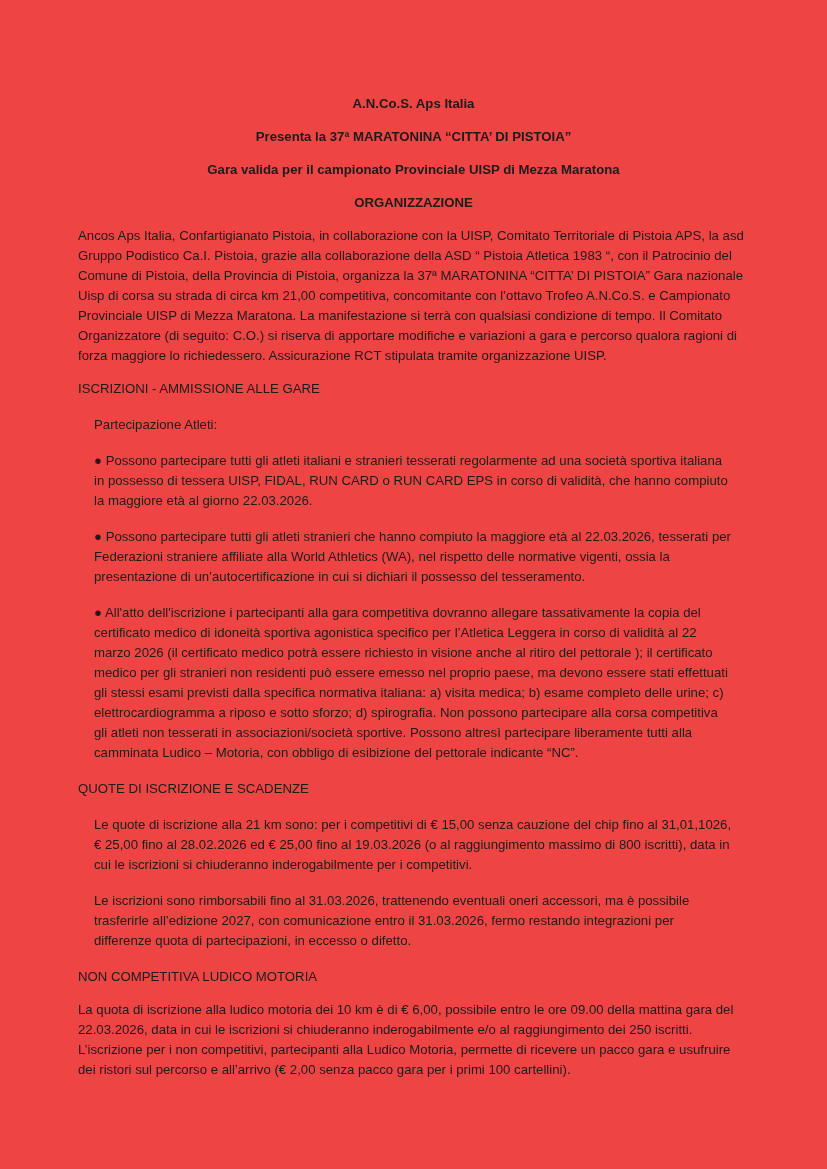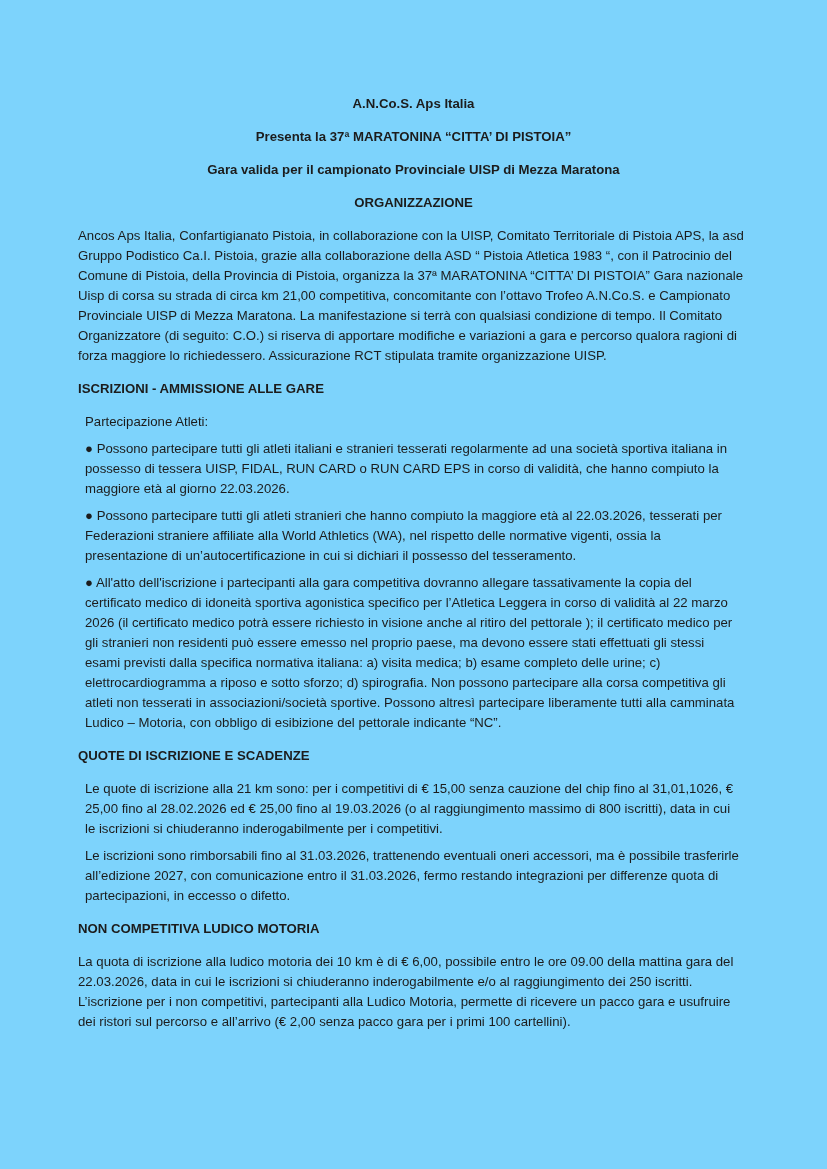--- a/index.html
+++ b/index.html
@@ -6,42 +6,42 @@
     margin: 0;
     padding: 0;
     background: #ffffff;
   }
   .page {
     position: relative;
     width: 827px;
     height: 1169px;
     box-sizing: border-box;
     padding: 94px 78px 0 78px;
-    background: #7dd3fc;
+    background: #ef4444;
     font-family: "Liberation Sans", sans-serif;
     font-size: 13.2px;
     line-height: 20px;
     color: #1c1c1c;
     overflow: hidden;
   }
   .title-line {
     font-weight: 700;
     text-align: center;
     margin: 0 0 13px 0;
   }
   .para {
     margin: 13px 0 0 0;
     text-align: left;
   }
   .section-heading {
-    font-weight: 700;
+    font-weight: 400;
     margin: 13px 0 13px 0;
   }
   .subline {
-    margin: 7px;
+    margin: 16px;
   }
   .bold { font-weight: 400; }
 </style>
 </head>
 <body>
 
 <div class="page">
 
   <div>
     <div class="title-line">A.N.Co.S. Aps Italia</div>

